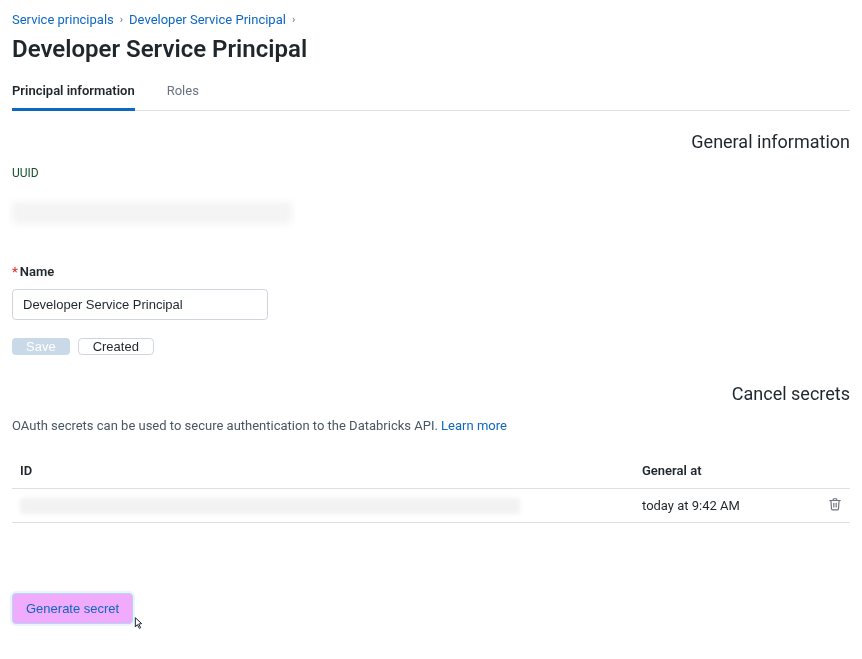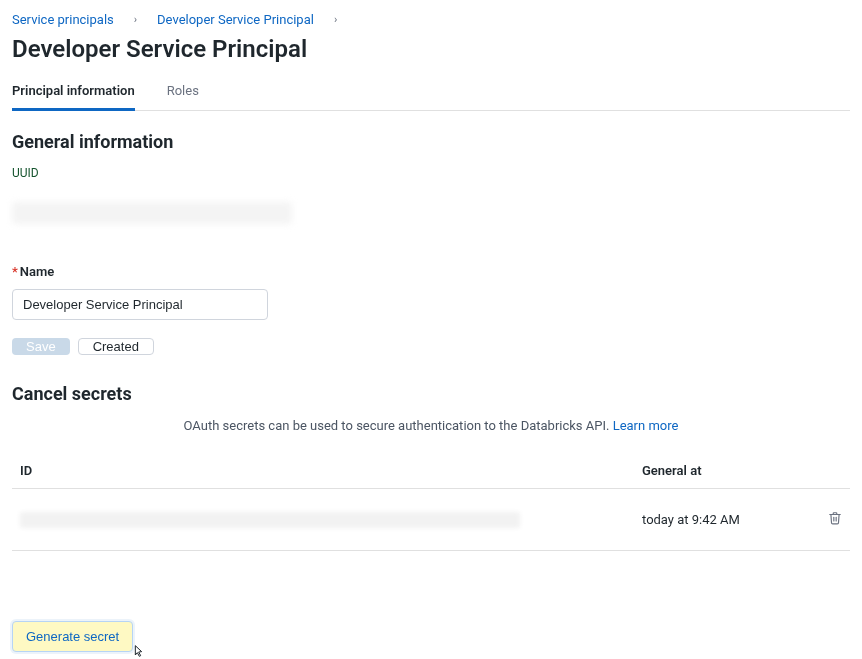--- a/index.html
+++ b/index.html
@@ -11,21 +11,21 @@
       font-family: -apple-system, BlinkMacSystemFont, "Segoe UI", Roboto, Helvetica, Arial, sans-serif;
       font-size: 13px;
       color: #1f272d;
       background: #fff;
       padding: 12px;
       width: 862px;
     }
     .breadcrumb {
       display: flex;
       align-items: center;
-      gap: 20px;
+      gap: 6px;
       font-size: 13px;
       margin-bottom: 8px;
     }
     .breadcrumb a {
       color: #0e67c3;
       text-decoration: none;
       cursor: pointer;
     }
     .breadcrumb .sep {
       color: #6b7280;
@@ -51,23 +51,24 @@
       border-bottom: 3px solid transparent;
       margin-bottom: -1px;
     }
     .tab.active {
       color: #1f272d;
       font-weight: 600;
       border-bottom-color: #0e67c3;
     }
     h2.section-title {
       font-size: 18px;
-      font-weight: 700;
+      font-weight: 400;
       margin-bottom: 14px;
       color: #1f272d;
+      text-align: right;
     }
     .field-label {
       font-size: 12px;
       color: #14532d;
       margin-bottom: 6px;
     }
     .uuid-blur {
       width: 280px;
       height: 22px;
       background: #f4f4f4;
@@ -117,41 +118,40 @@
     }
     .btn-cancel {
       background: #fff;
       color: #1f272d;
       border: 1px solid #d0d5dd;
     }
     .oauth-sub {
       font-size: 13px;
       color: #4b5563;
       margin-bottom: 20px;
-      text-align: center;
     }
     .oauth-sub a {
       color: #0e67c3;
       text-decoration: none;
       cursor: pointer;
     }
     table.secrets {
       width: 100%;
       border-collapse: collapse;
     }
     table.secrets th {
       text-align: left;
       font-size: 13px;
       font-weight: 600;
       color: #1f272d;
       padding: 10px 8px;
       border-bottom: 1px solid #e0e0e0;
     }
     table.secrets td {
-      padding: 22px 8px;
+      padding: 8px 8px;
       border-bottom: 1px solid #e0e0e0;
       font-size: 13px;
       color: #1f272d;
       vertical-align: middle;
     }
     .secret-id-blur {
       width: 500px;
       height: 16px;
       background: #f2f2f2;
       border-radius: 2px;
@@ -164,21 +164,21 @@
       cursor: pointer;
     }
     .trash-icon svg {
       stroke: #6b7280;
     }
     .gen-secret-row {
       margin-top: 70px;
       position: relative;
     }
     .btn-generate {
-      background: #fef9c3;
+      background: #f0abfc;
       color: #0e67c3;
       border: 1px solid #b6d4f5;
       padding: 7px 13px;
       font-size: 13px;
       border-radius: 4px;
       cursor: pointer;
       box-shadow: 0 0 0 2px rgba(14,103,195,0.08);
     }
     .cursor-icon {
       position: absolute;

